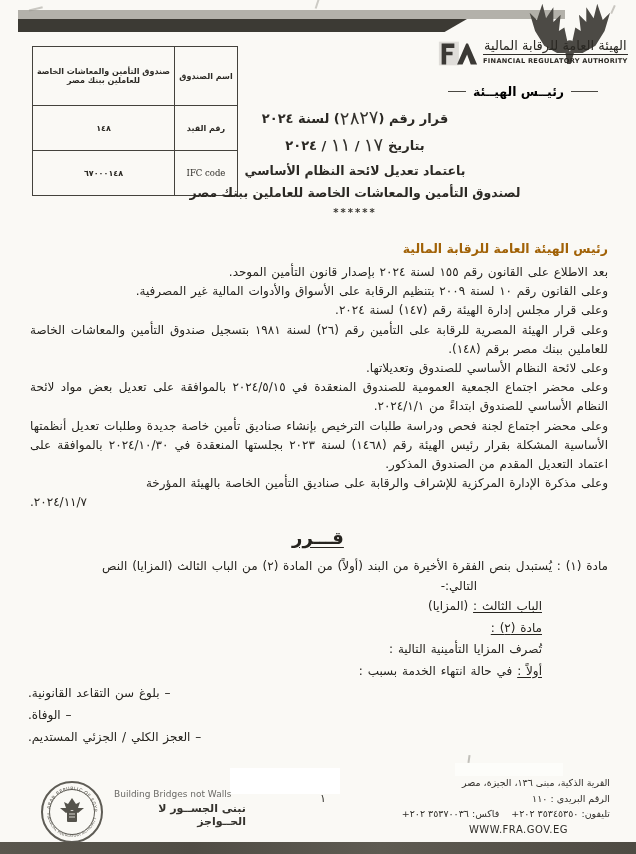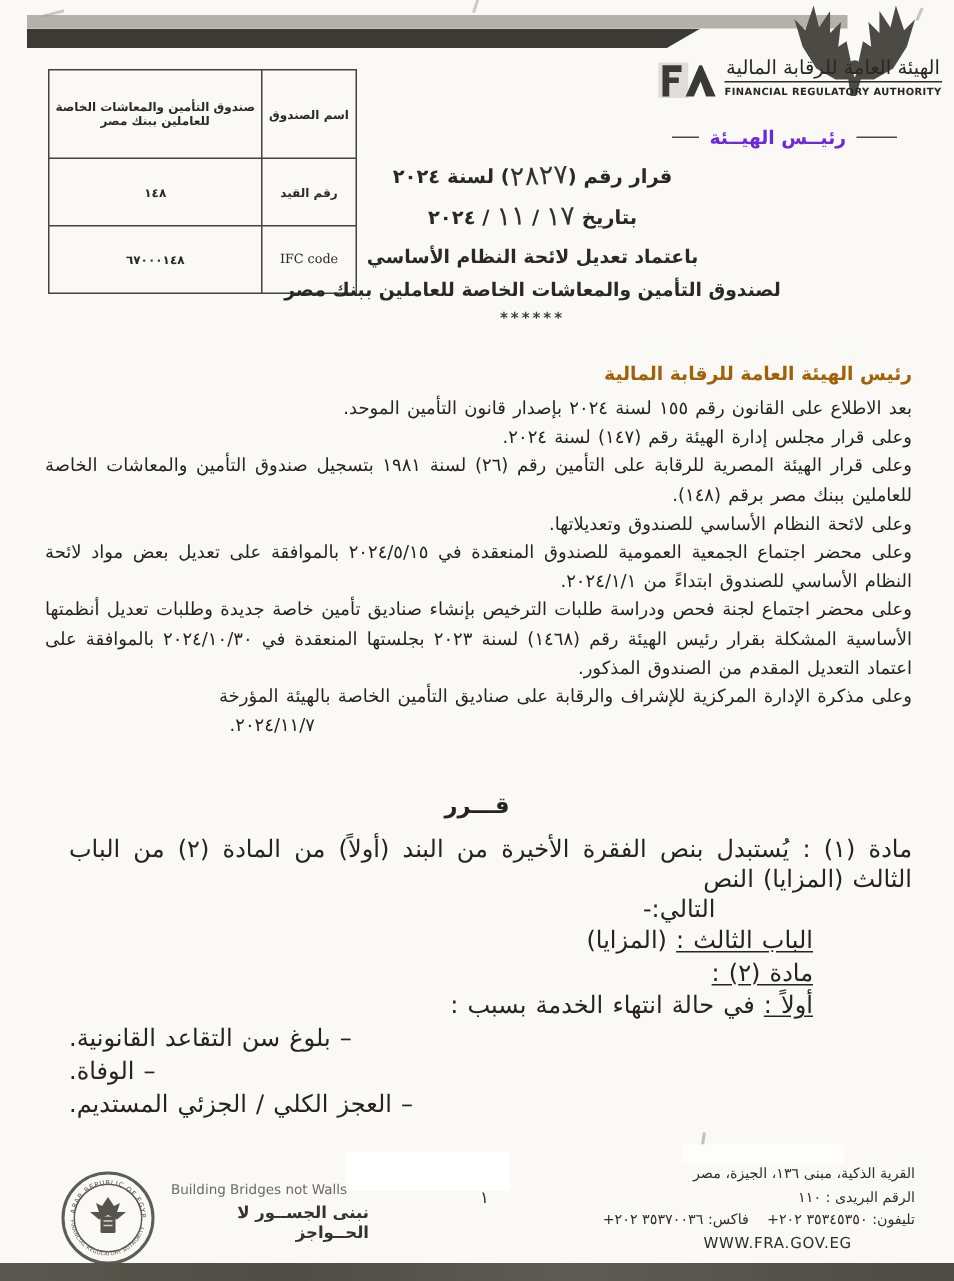--- a/index.html
+++ b/index.html
@@ -31,43 +31,43 @@
   tr.r1 td{height:28px;}
   tr.r2 td,tr.r3 td{height:14px;}
   td.en{font-family:"DejaVu Serif",serif;font-weight:normal;font-size:8.5px;}
   .logo-block{position:absolute;left:438px;top:40px;width:164px;display:flex;align-items:flex-start;}
   .logo-icon{flex:0 0 40px;margin-right:5px;}
   .logo-texts{flex:1;}
   .logo-ar{direction:rtl;text-align:center;font-weight:normal;font-size:13px;line-height:12px;color:#2a2823;}
   .logo-en{font-weight:bold;font-size:6.6px;letter-spacing:.3px;text-align:center;color:#2a2823;
     border-top:1.5px solid #2f2d28;margin-top:2px;padding-top:1.5px;white-space:nowrap;}
   .office-title{position:absolute;left:436px;top:84px;width:174px;display:flex;align-items:center;
-    justify-content:center;gap:7px;direction:rtl;font-weight:bold;font-size:12.5px;color:#6d28d9;}
+    justify-content:center;gap:7px;direction:rtl;font-weight:bold;font-size:12.5px;color:#000000;}
   .office-title .dash{height:1.5px;background:#4a4842;}
   .dash-r{width:18px;}
   .dash-l{width:27px;}
   
   .decree{position:absolute;left:140px;top:106px;width:430px;text-align:center;direction:rtl;
     font-weight:bold;color:#2b2924;}
   .decree-line1{font-size:13px;}
   .decree-line2{font-size:13px;margin-top:6px;}
   .hw{font-size:18px;font-weight:normal;letter-spacing:2px;display:inline-block;
     transform:rotate(-3deg);position:relative;top:1px;color:#34322d;}
   .decree-line3{font-size:12.5px;margin-top:9px;}
   .decree-line4{font-size:12.5px;margin-top:7px;}
   .stars{font-size:10px;letter-spacing:2px;margin-top:7px;color:#3a3833;}
   
   .heading{position:absolute;right:28px;top:241px;direction:rtl;font-weight:bold;font-size:12.5px;color:#a16207;}
   .preamble{position:absolute;left:30px;right:28px;top:263px;direction:rtl;text-align:justify;
     font-size:12px;line-height:19.2px;word-spacing:1px;}
   .preamble p{margin:0;}
-  .pre-date{text-align:center;padding-right:275px;}
+  .pre-date{text-align:left;padding-right:275px;}
   .decision{position:absolute;left:0;right:0;top:527px;text-align:center;}
-  .decision span{font-weight:bold;font-size:15px;text-underline-offset:3px;direction:rtl;margin-top:18px;}
-  .article{position:absolute;left:46px;right:28px;top:556px;direction:rtl;font-size:16px;
+  .decision span{font-weight:bold;font-size:18px;text-decoration:underline;text-underline-offset:3px;direction:rtl;margin-top:18px;}
+  .article{position:absolute;left:28px;right:28px;top:556px;direction:rtl;font-size:12px;
     line-height:20px;text-align:justify;word-spacing:1px;}
   .art-line2{text-align:right;padding-right:131px;}
   .sec{text-align:right;padding-right:66px;line-height:21.5px;}
   .sec .u{text-decoration:underline;text-underline-offset:2px;}
   .bullet{text-align:left;padding-right:92px;line-height:22px;}
   .bullet::before{content:"–\00a0 ";}
   .page-number{position:absolute;left:320px;top:792px;font-size:11px;color:#33312c;}
   
   .footer-seal{position:absolute;left:40px;top:780px;}
   .slogans{position:absolute;left:114px;top:789px;width:132px;}
@@ -152,38 +152,40 @@
   </div>
   <div class="decree-line3">باعتماد تعديل لائحة النظام الأساسي</div>
   <div class="decree-line4">لصندوق التأمين والمعاشات الخاصة للعاملين ببنك مصر</div>
   <div class="stars">******</div>
 </div>
 
 <div class="heading">رئيس الهيئة العامة للرقابة المالية</div>
 
 <div class="preamble">
   <p>بعد الاطلاع على القانون رقم ١٥٥ لسنة ٢٠٢٤ بإصدار قانون التأمين الموحد.</p>
+  <p>وعلى القانون رقم ١٠ لسنة ٢٠٠٩ بتنظيم الرقابة على الأسواق والأدوات المالية غير المصرفية.</p>
   <p>وعلى قرار مجلس إدارة الهيئة رقم (١٤٧) لسنة ٢٠٢٤.</p>
   <p>وعلى قرار الهيئة المصرية للرقابة على التأمين رقم (٢٦) لسنة ١٩٨١ بتسجيل صندوق التأمين والمعاشات الخاصة للعاملين ببنك مصر برقم (١٤٨).</p>
   <p>وعلى لائحة النظام الأساسي للصندوق وتعديلاتها.</p>
   <p>وعلى محضر اجتماع الجمعية العمومية للصندوق المنعقدة في ٢٠٢٤/٥/١٥ بالموافقة على تعديل بعض مواد لائحة النظام الأساسي للصندوق ابتداءً من ٢٠٢٤/١/١.</p>
   <p>وعلى محضر اجتماع لجنة فحص ودراسة طلبات الترخيص بإنشاء صناديق تأمين خاصة جديدة وطلبات تعديل أنظمتها الأساسية المشكلة بقرار رئيس الهيئة رقم (١٤٦٨) لسنة ٢٠٢٣ بجلستها المنعقدة في ٢٠٢٤/١٠/٣٠ بالموافقة على اعتماد التعديل المقدم من الصندوق المذكور.</p>
   <p>وعلى مذكرة الإدارة المركزية للإشراف والرقابة على صناديق التأمين الخاصة بالهيئة المؤرخة</p>
   <p class="pre-date">٢٠٢٤/١١/٧.</p>
 </div>
 
 <div class="decision">
   <span>قـــرر</span>
 </div>
 
 <div class="article">
   <div>مادة (١) : يُستبدل بنص الفقرة الأخيرة من البند (أولاً) من المادة (٢) من الباب الثالث (المزايا) النص</div>
   <div class="art-line2">التالي:-</div>
   <div class="sec"><span class="u">الباب الثالث :</span><span> (المزايا)</span></div>
   <div class="sec"><span class="u">مادة (٢) :</span><span></span></div>
+  <div class="sec"><span class="u"></span><span>تُصرف المزايا التأمينية التالية :</span></div>
   <div class="sec"><span class="u">أولاً :</span><span> في حالة انتهاء الخدمة بسبب :</span></div>
   <div class="bullet">بلوغ سن التقاعد القانونية.</div>
   <div class="bullet">الوفاة.</div>
   <div class="bullet">العجز الكلي / الجزئي المستديم.</div>
 </div>
 
 <div class="page-number">١</div>
 
 <div class="footer-seal">
   <svg width="64" height="64" viewBox="0 0 64 64">

